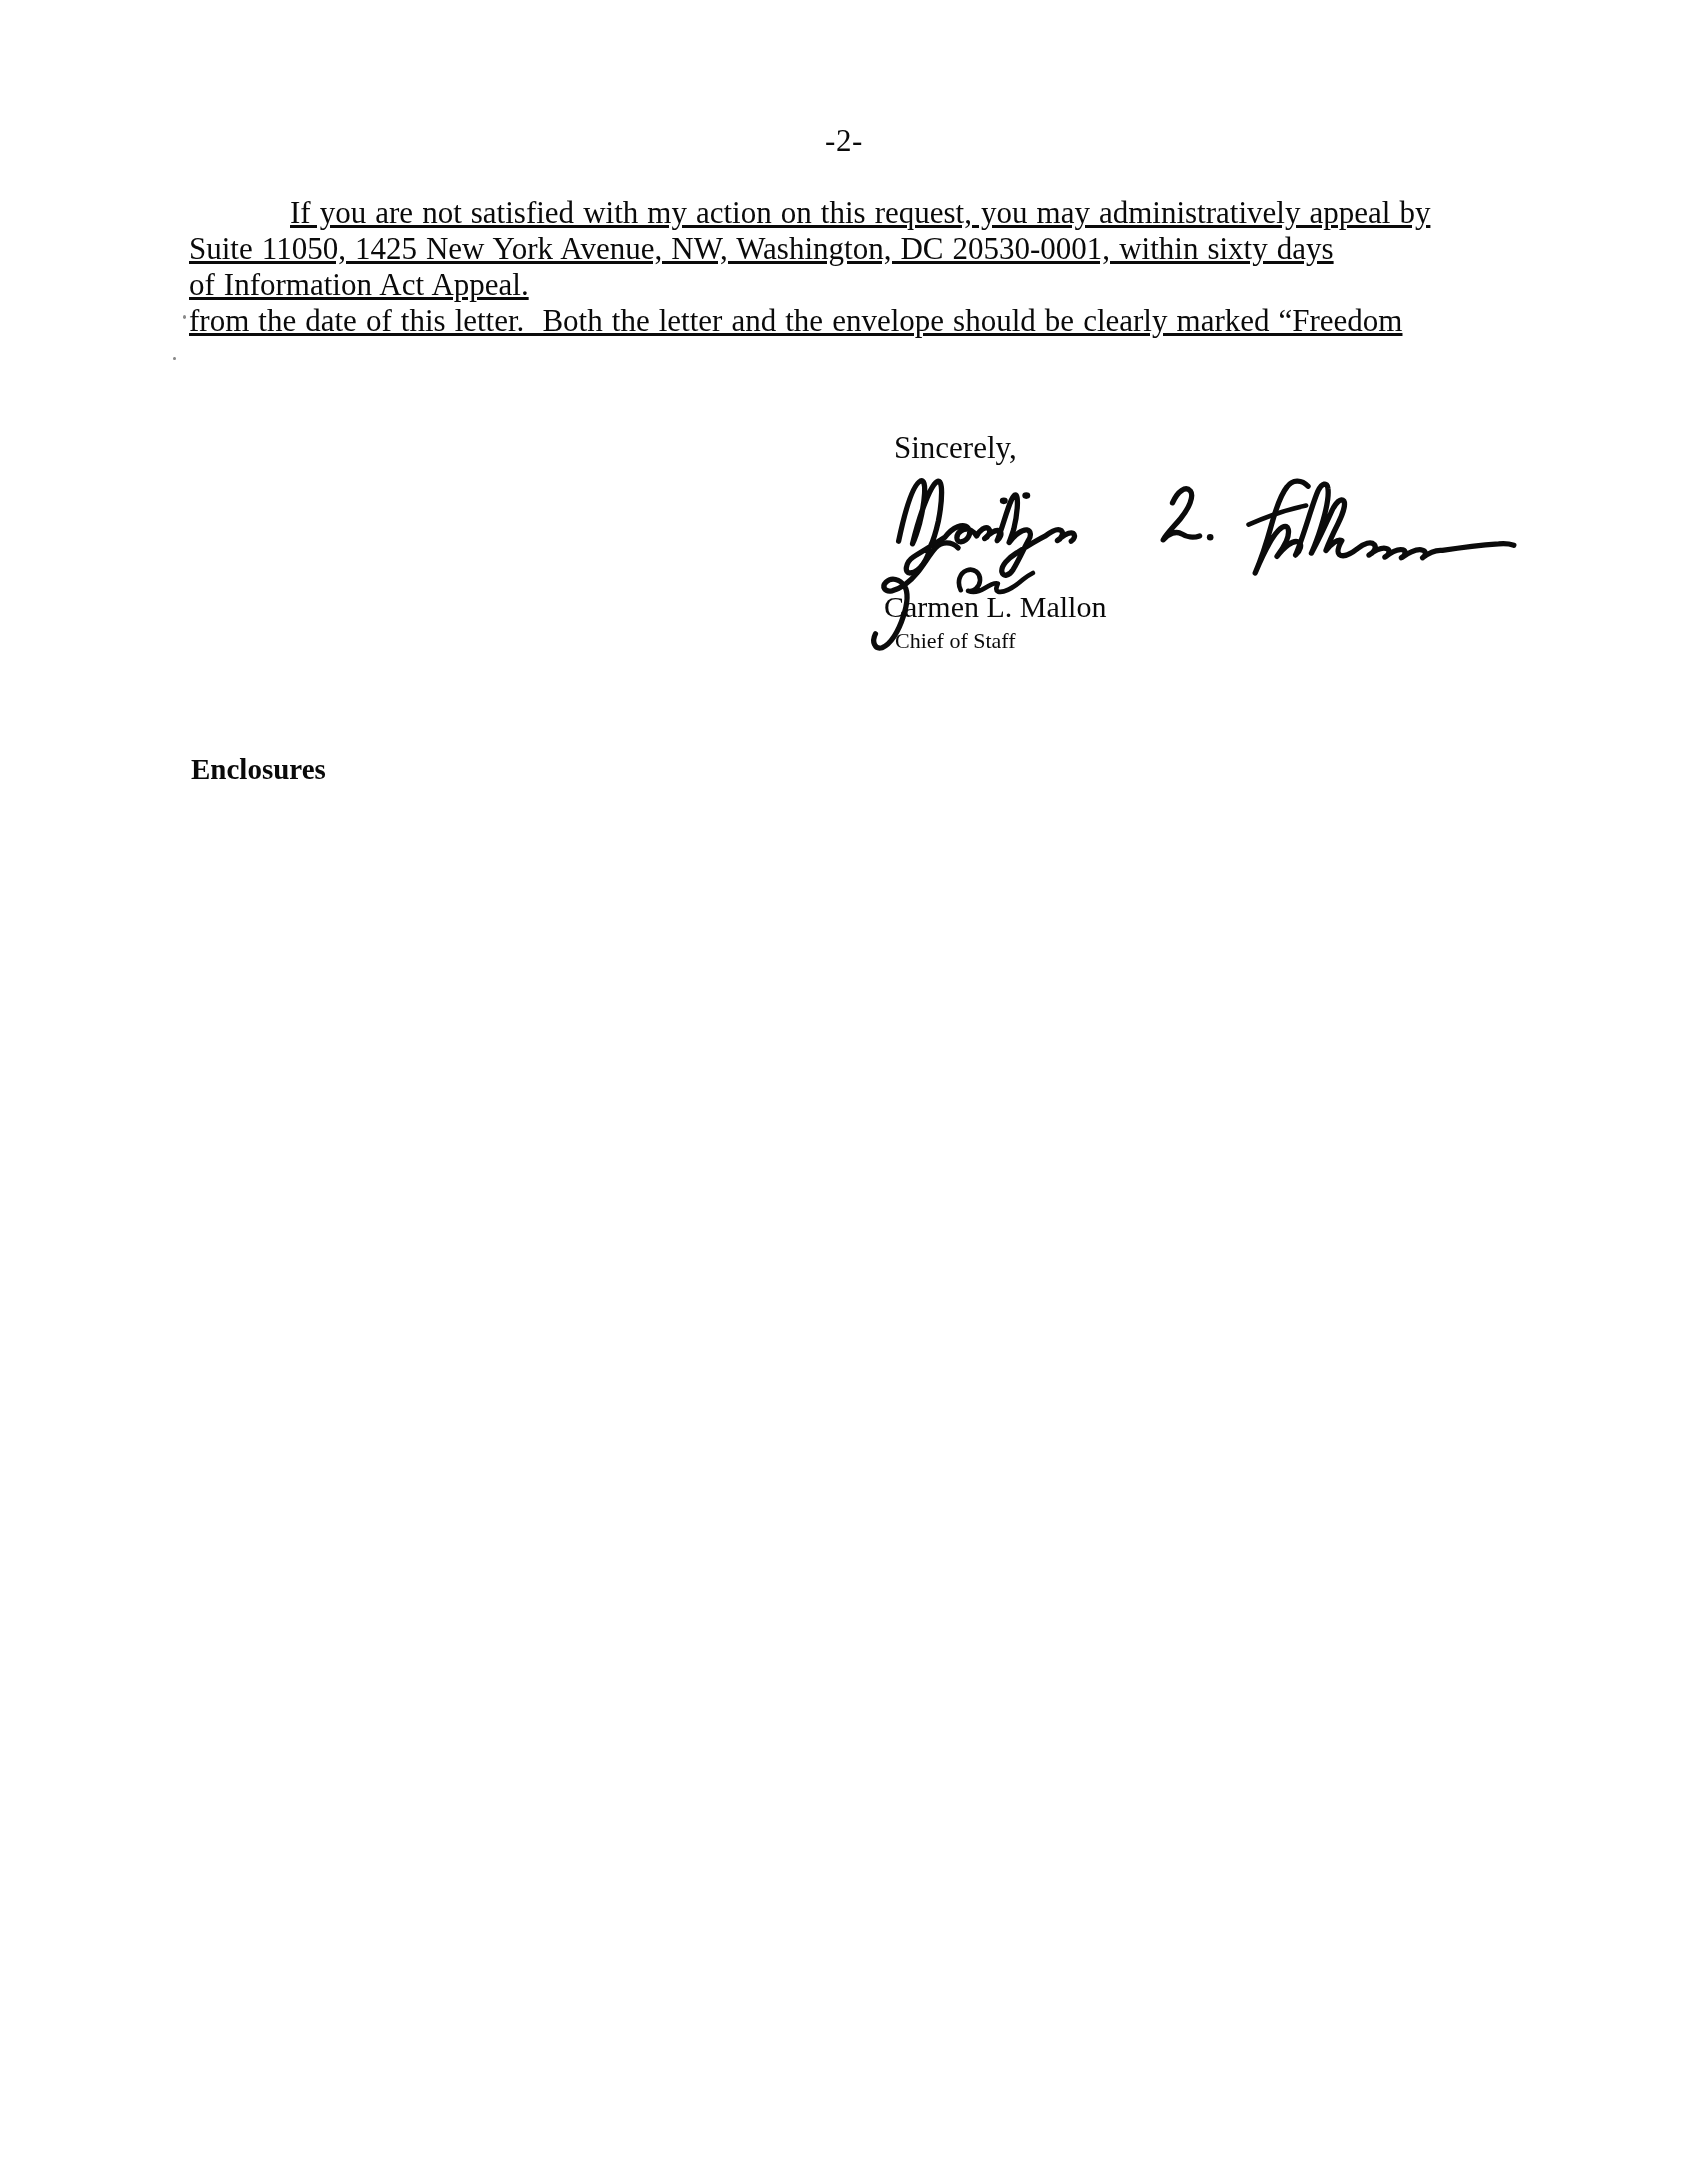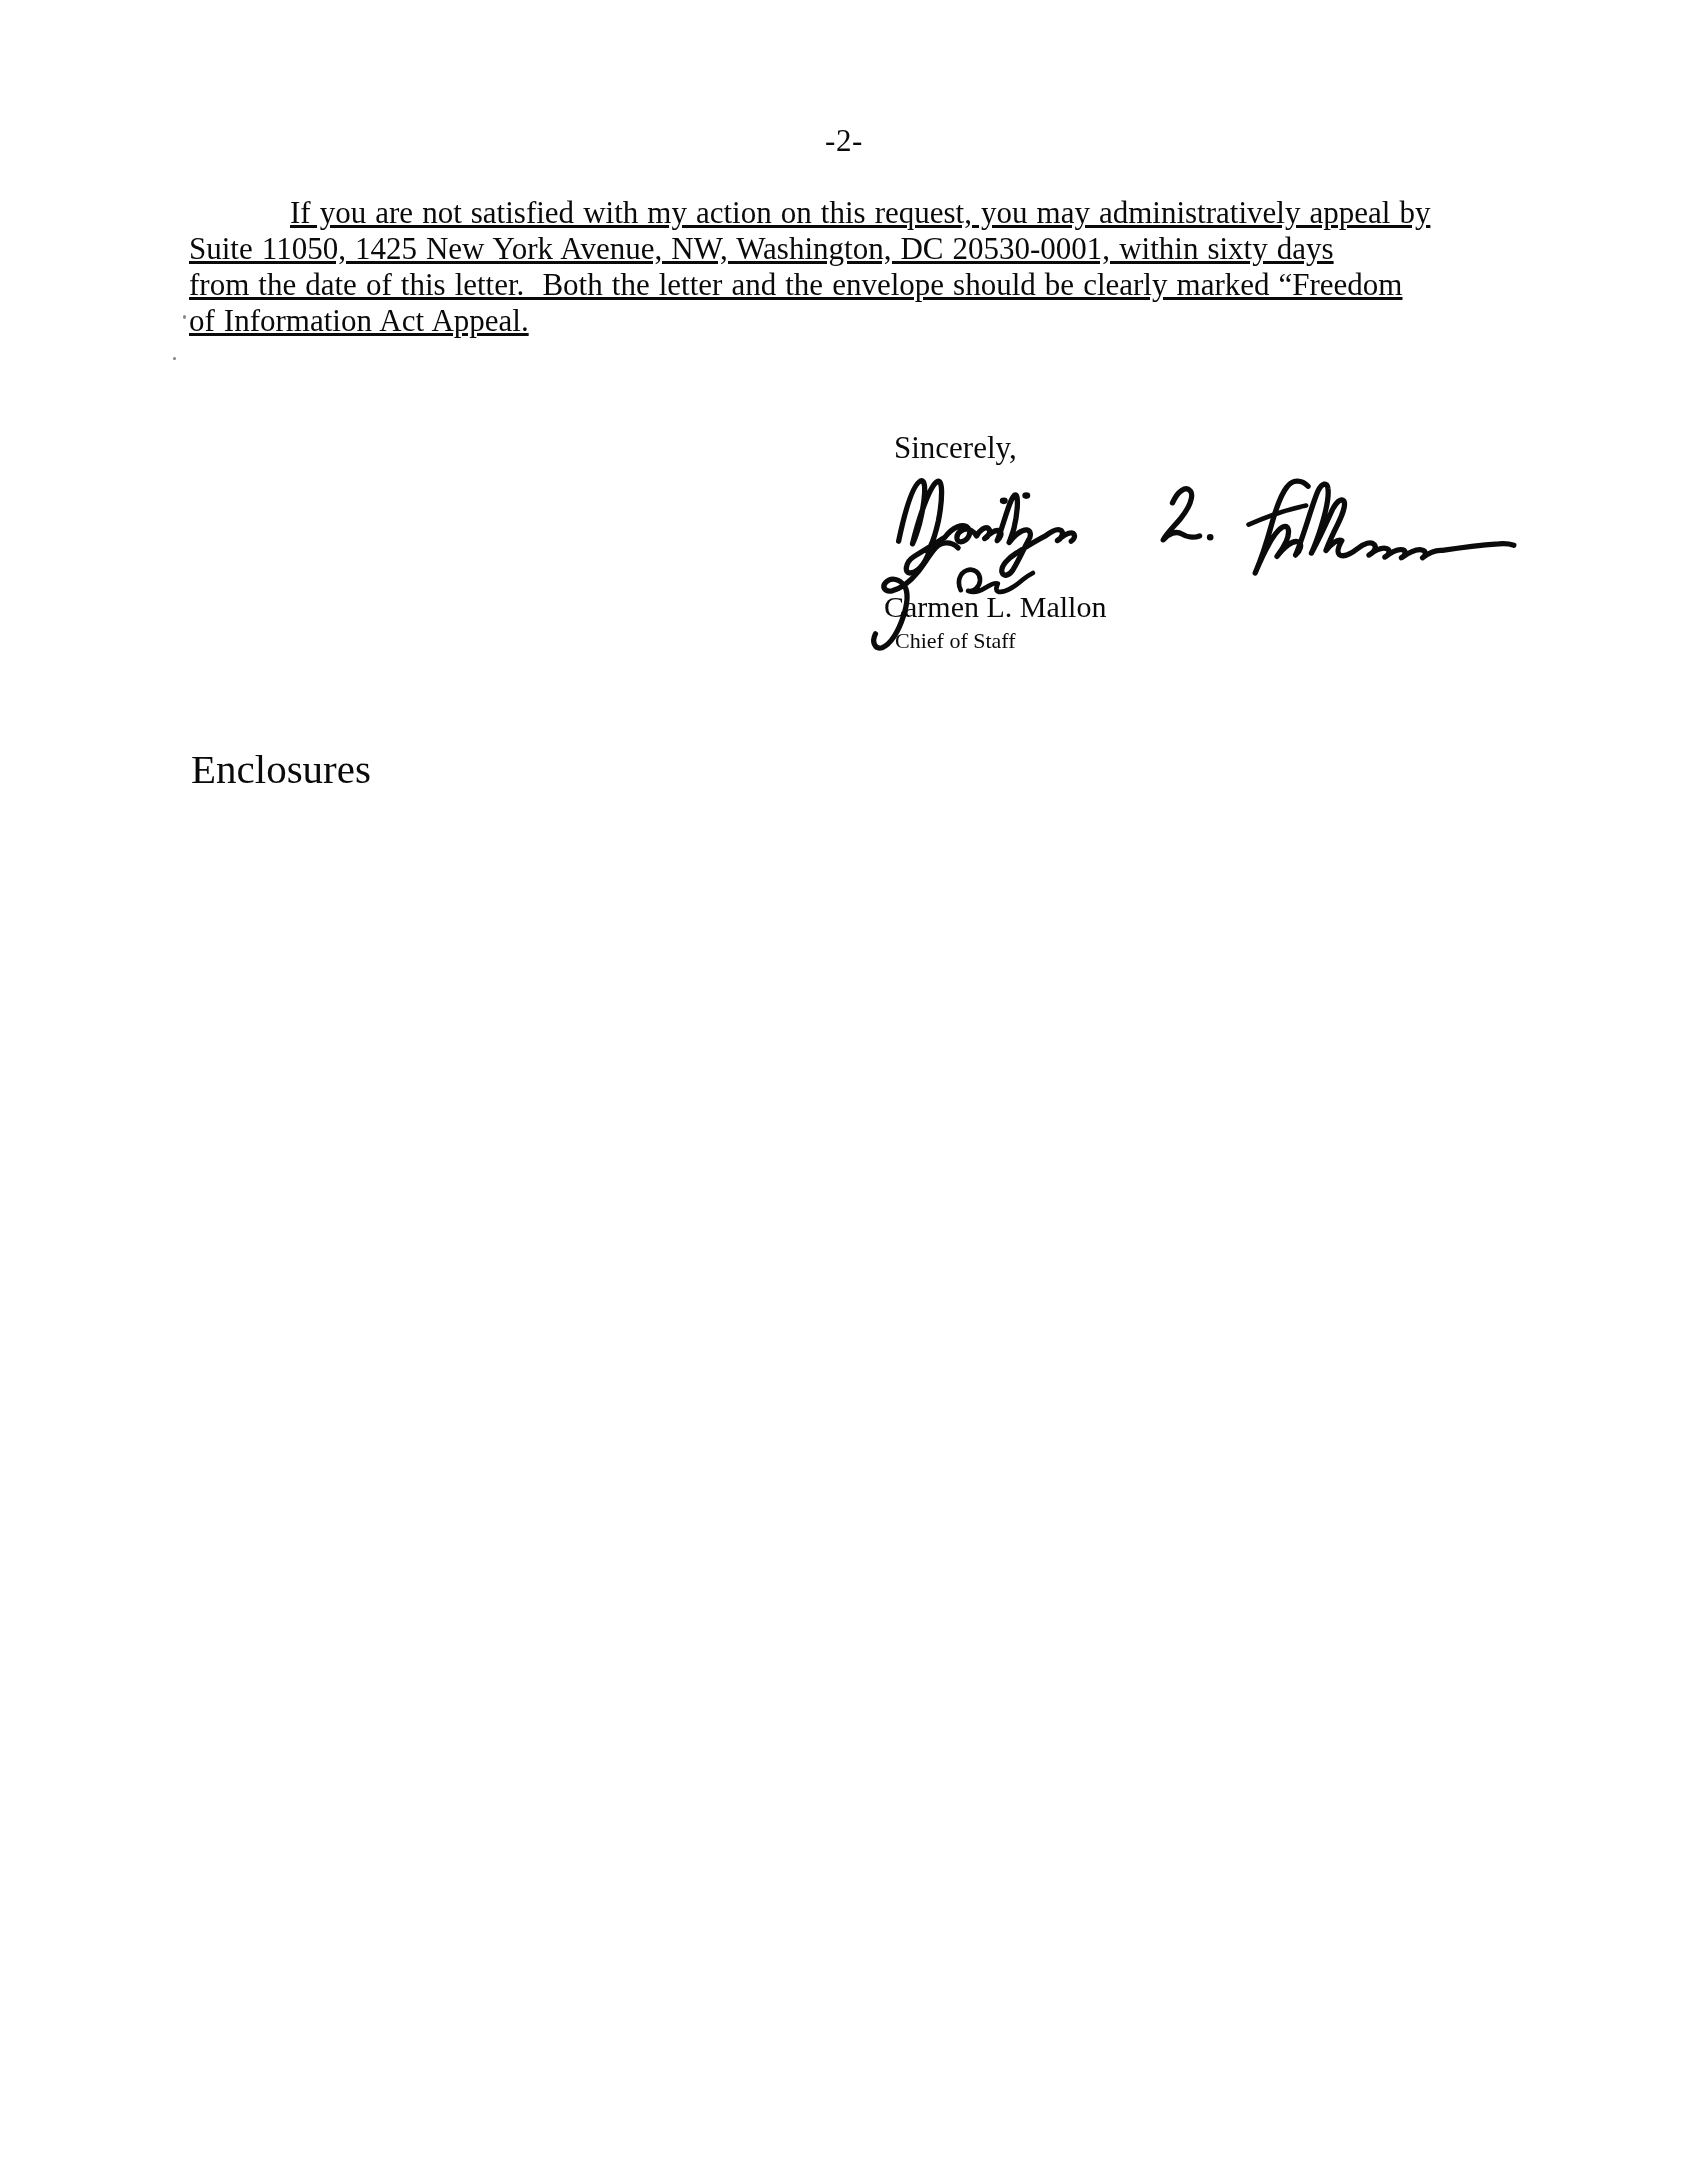--- a/index.html
+++ b/index.html
@@ -56,22 +56,23 @@
   }
   .signer-title {
     top: 623px;
     left: 895px;
     font-size: 22px;
     line-height: 36px;
   }
   .enclosures {
     top: 751px;
     left: 191px;
-    font-size: 41px;
+    font-size: 29px;
     line-height: 37px;
+    font-weight: bold;
   }
   .signature-svg {
     top: 463px;
     left: 847px;
     width: 688px;
     height: 212px;
     pointer-events: none;
   }
   .signature-svg path {
     fill: none;
@@ -89,22 +90,22 @@
 </head>
 <body>
 
 <div class="page">
 
   <div class="abs page-number">-2-</div>
 
   <div class="abs paragraph">
     <span class="para-line indent">If you are not satisfied with my action on this request, you may administratively appeal by</span>
     <span class="para-line">Suite 11050, 1425 New York Avenue, NW, Washington, DC 20530-0001, within sixty days</span>
+    <span class="para-line">of Information Act Appeal.</span>
     <span class="para-line">from the date of this letter.  Both the letter and the envelope should be clearly marked “Freedom</span>
-    <span class="para-line">of Information Act Appeal.</span>
   </div>
 
   <div class="abs salutation">Sincerely,</div>
 
   <svg class="abs signature-svg" viewBox="0 0 1040 320" role="img" aria-label="Marilyn L. Falksen">
 
     <path stroke-width="8" d="
       M 78 118
       C 86 80 98 34 111 27
       C 122 22 117 62 110 90

